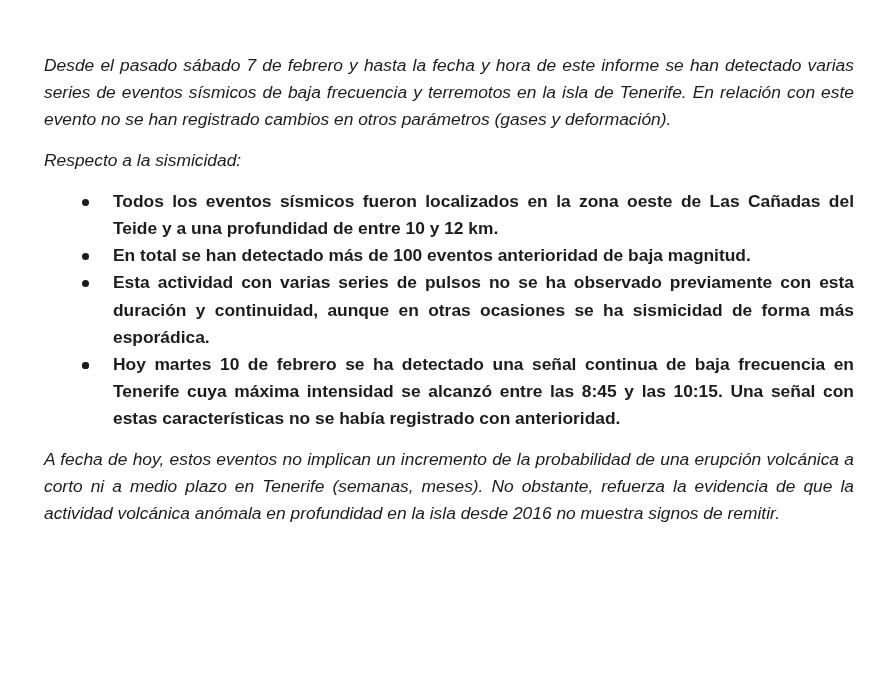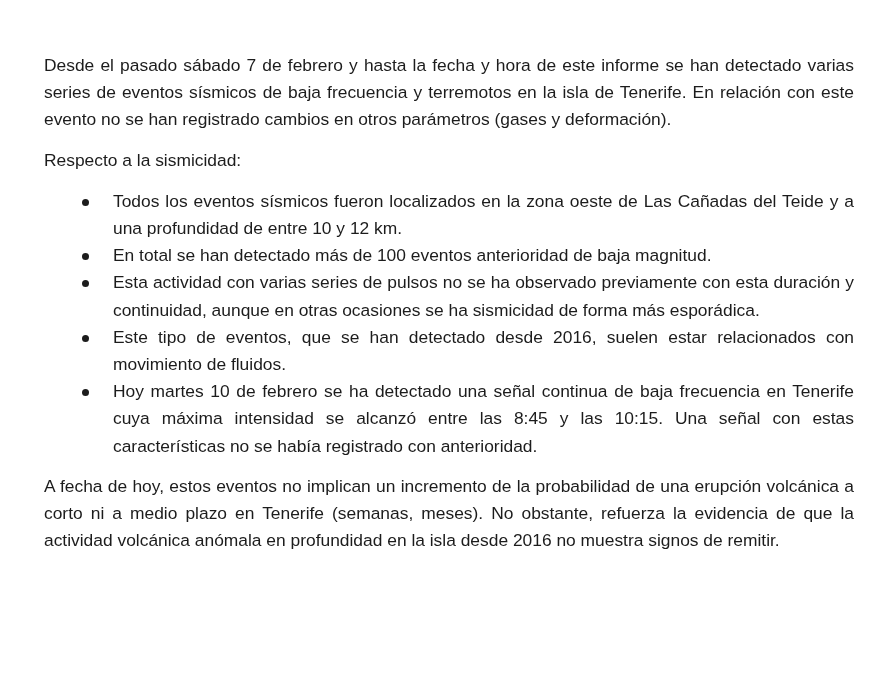--- a/index.html
+++ b/index.html
@@ -20,34 +20,36 @@
     left: 44px;
     top: 52px;
     width: 810px;
     font-size: 17.4px;
     line-height: 27.2px;
   }
   .para {
     margin: 0;
     text-align: justify;
     text-align-last: left;
+    font-style: italic;
   }
   .para.intro { margin-bottom: 13px; }
   .para.lead { margin-bottom: 14px; }
   .para.closing { margin-top: 13px; }
   ul.bullets {
     list-style: none;
     margin: 0;
     padding: 0;
   }
   ul.bullets li {
     position: relative;
     padding-left: 69px;
     text-align: justify;
     text-align-last: left;
+    font-weight: bold;
   }
   ul.bullets li .bullet {
     position: absolute;
     left: 38px;
     top: 11px;
     width: 7px;
     height: 7px;
     border-radius: 50%;
     background: #1c1c1c;
   }
@@ -67,21 +69,20 @@
     <li>
       <span class="bullet"></span>
       <span>En total se han detectado más de 100 eventos anterioridad de baja magnitud.</span>
     </li>
     <li>
       <span class="bullet"></span>
       <span>Esta actividad con varias series de pulsos no se ha observado previamente con esta duración y continuidad, aunque en otras ocasiones se ha sismicidad de forma más esporádica.</span>
     </li>
     <li>
       <span class="bullet"></span>
-      <span>Este tipo de eventos, que se han detectado desde 2016, suelen estar relacionados con movimiento de fluidos.</span>
     </li>
     <li>
       <span class="bullet"></span>
       <span>Hoy martes 10 de febrero se ha detectado una señal continua de baja frecuencia en Tenerife cuya máxima intensidad se alcanzó entre las 8:45 y las 10:15. Una señal con estas características no se había registrado con anterioridad.</span>
     </li>
   </ul>
 
   <p class="para closing">A fecha de hoy, estos eventos no implican un incremento de la probabilidad de una erupción volcánica a corto ni a medio plazo en Tenerife (semanas, meses). No obstante, refuerza la evidencia de que la actividad volcánica anómala en profundidad en la isla desde 2016 no muestra signos de remitir.</p>
 </div>
 

